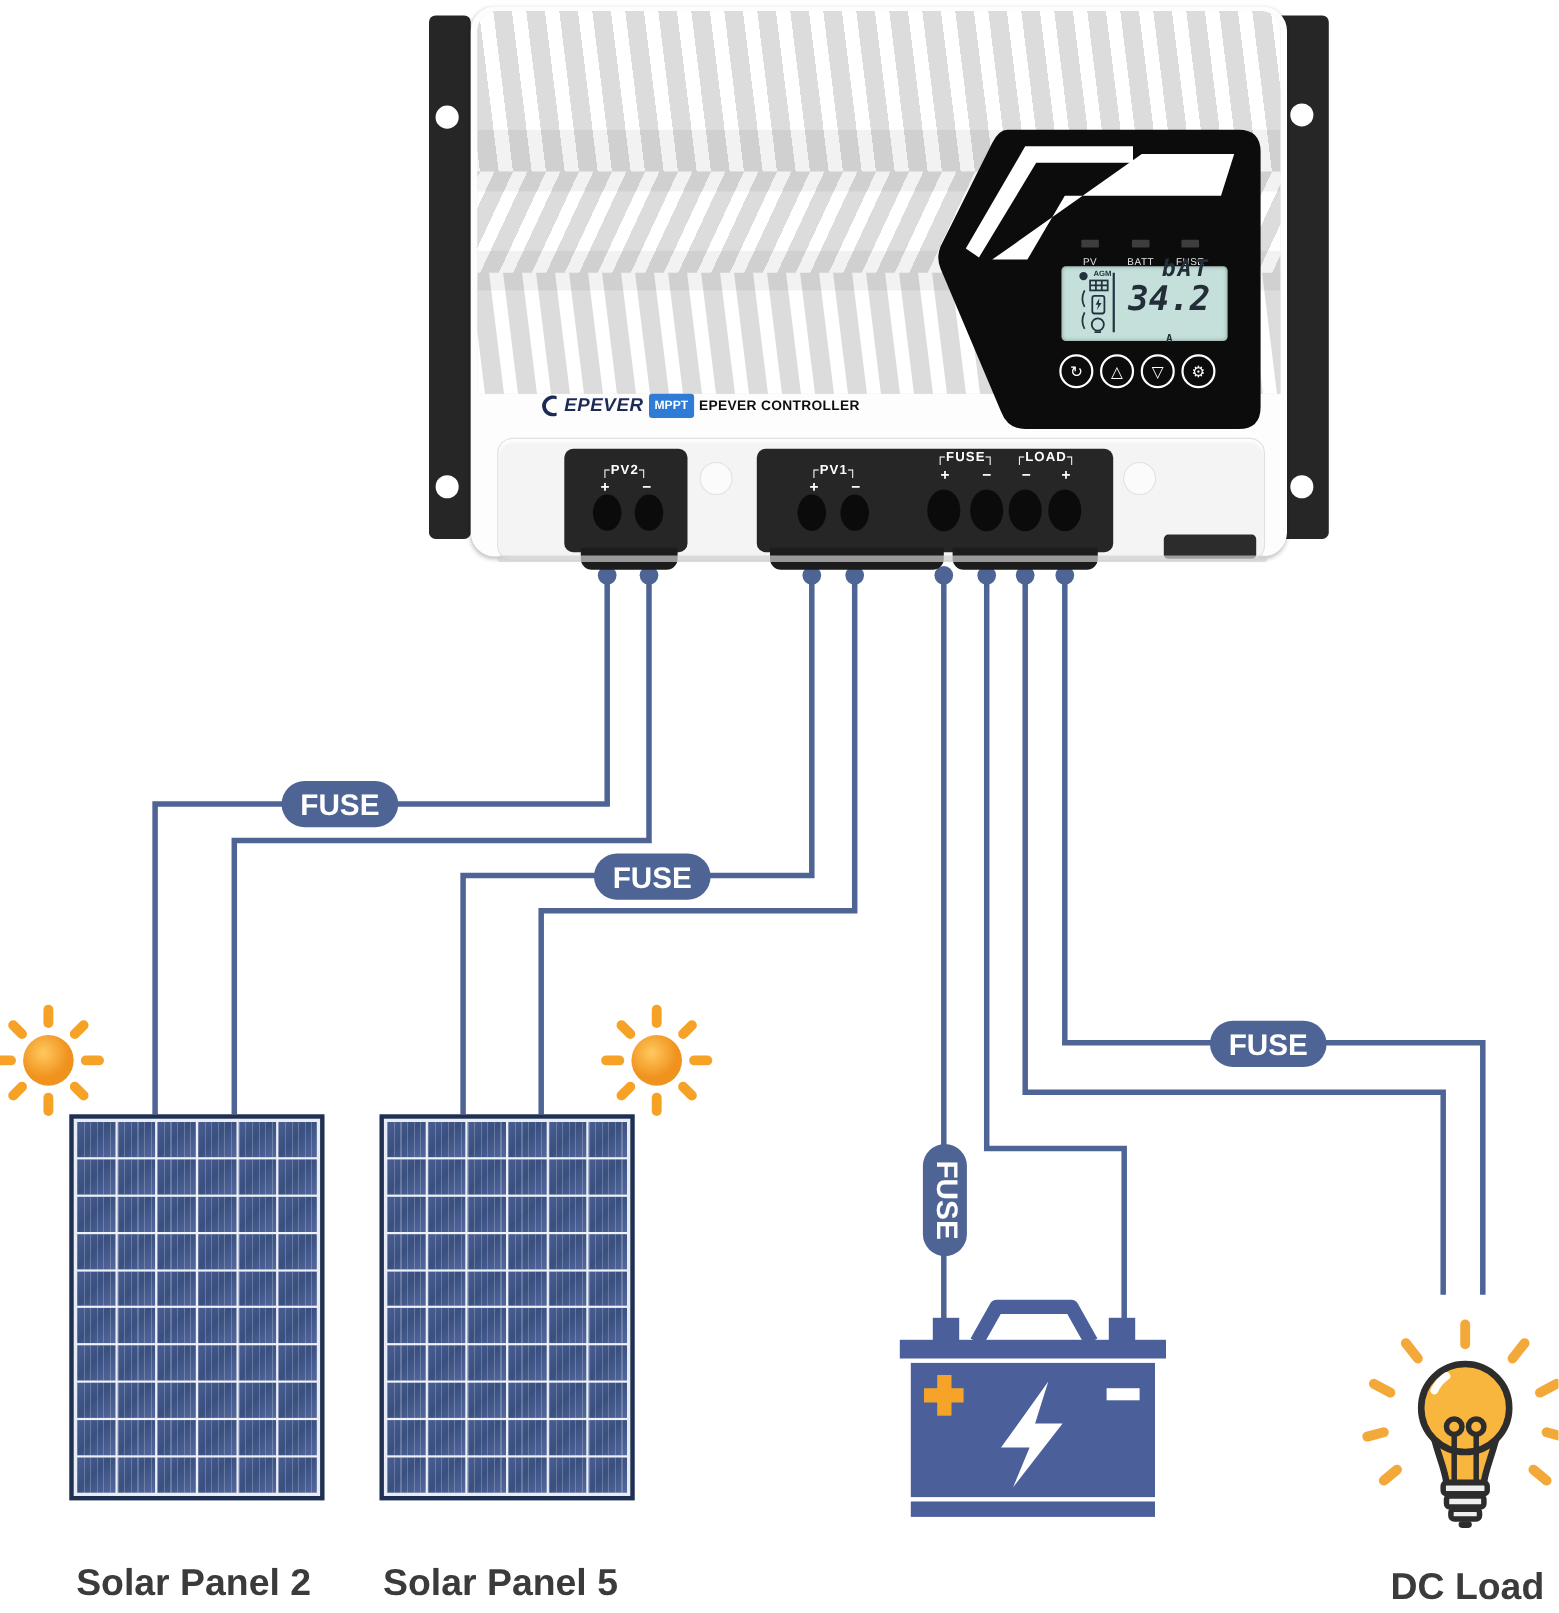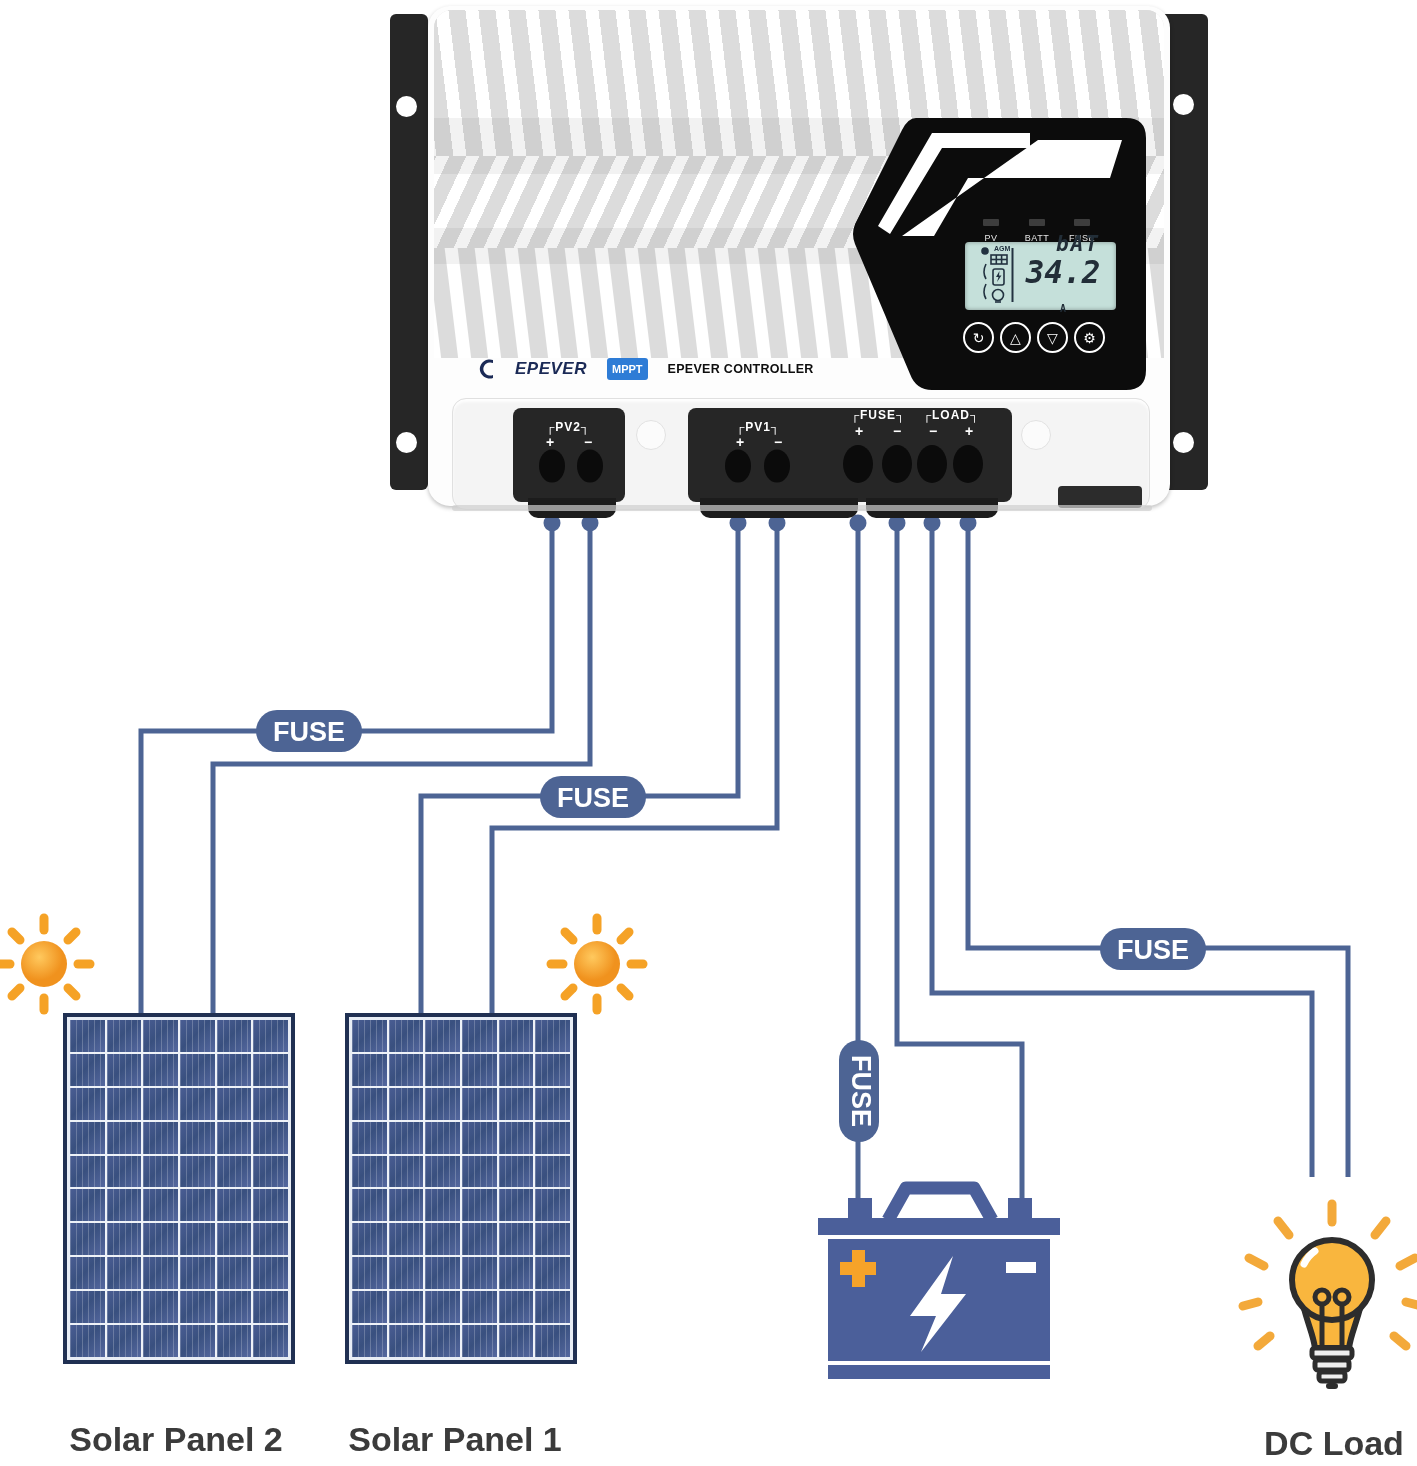--- a/index.html
+++ b/index.html
@@ -33,21 +33,21 @@
   .lcd-mode{font-family:"DejaVu Sans Mono",monospace;font-style:italic;font-weight:bold;
             font-size:21px;color:#222e38;text-align:right;padding-right:16px;letter-spacing:2px;line-height:1;}
   .lcd-value{font-family:"DejaVu Sans Mono",monospace;font-style:italic;font-weight:bold;
              font-size:31px;color:#222e38;text-align:center;padding-right:6px;line-height:1;margin-top:2px;}
   .lcd-unit{font-size:10px;font-style:normal;vertical-align:2px;}
 
   .btn-row{position:absolute;left:963px;top:322px;width:142px;display:flex;justify-content:space-between;}
   .cbtn{width:27px;height:27px;border:2.5px solid #fff;border-radius:50%;color:#fff;
         display:flex;align-items:center;justify-content:center;font-size:14px;line-height:1;}
 
-  .logo{position:absolute;left:479px;top:358px;display:flex;align-items:center;gap:20px;}
+  .logo{position:absolute;left:492px;top:358px;display:flex;align-items:center;gap:5px;}
   .logo-brand{font-style:italic;font-weight:bold;font-size:17px;color:#1b2a56;letter-spacing:.5px;}
   .logo-badge{background:#2e7cd6;color:#fff;font-weight:bold;font-size:11px;padding:5px 5px;border-radius:3px;}
   .logo-prod{font-weight:bold;font-size:12.5px;color:#0e0e0e;letter-spacing:.3px;}
 
   .tray{position:absolute;left:452px;top:398px;width:696px;height:110px;background:#f4f4f4;
         border:1px solid #e0e0e0;border-radius:14px;box-shadow:inset 0 3px 3px rgba(255,255,255,.9);}
   .tblock{position:absolute;background:#262626;border-radius:8px;height:94px;top:408px;}
   .tab{position:absolute;background:#1c1c1c;border-radius:0 0 10px 10px;height:20px;top:498px;}
   .tray-hole{position:absolute;width:28px;height:28px;border-radius:50%;background:#fbfbfb;border:1.5px solid #e2e2e2;}
   .tlabel{position:absolute;color:#fff;font-size:12px;font-weight:bold;letter-spacing:1px;white-space:nowrap;transform:translateX(-50%);}
@@ -439,16 +439,16 @@
         <div class="pcell"></div>
         <div class="pcell"></div>
         <div class="pcell"></div>
         <div class="pcell"></div>
         <div class="pcell"></div>
         <div class="pcell"></div>
       </div>
   </div>
 
   <div class="caption" style="left:176px;top:1420px;">Solar Panel 2</div>
-  <div class="caption" style="left:455px;top:1420px;">Solar Panel 1</div>
+  <div class="caption" style="left:455px;top:1420px;">Solar Panel 5</div>
   <div class="caption" style="left:1334px;top:1424px;">DC Load</div>
 
 </div>
 
 </body></html>

